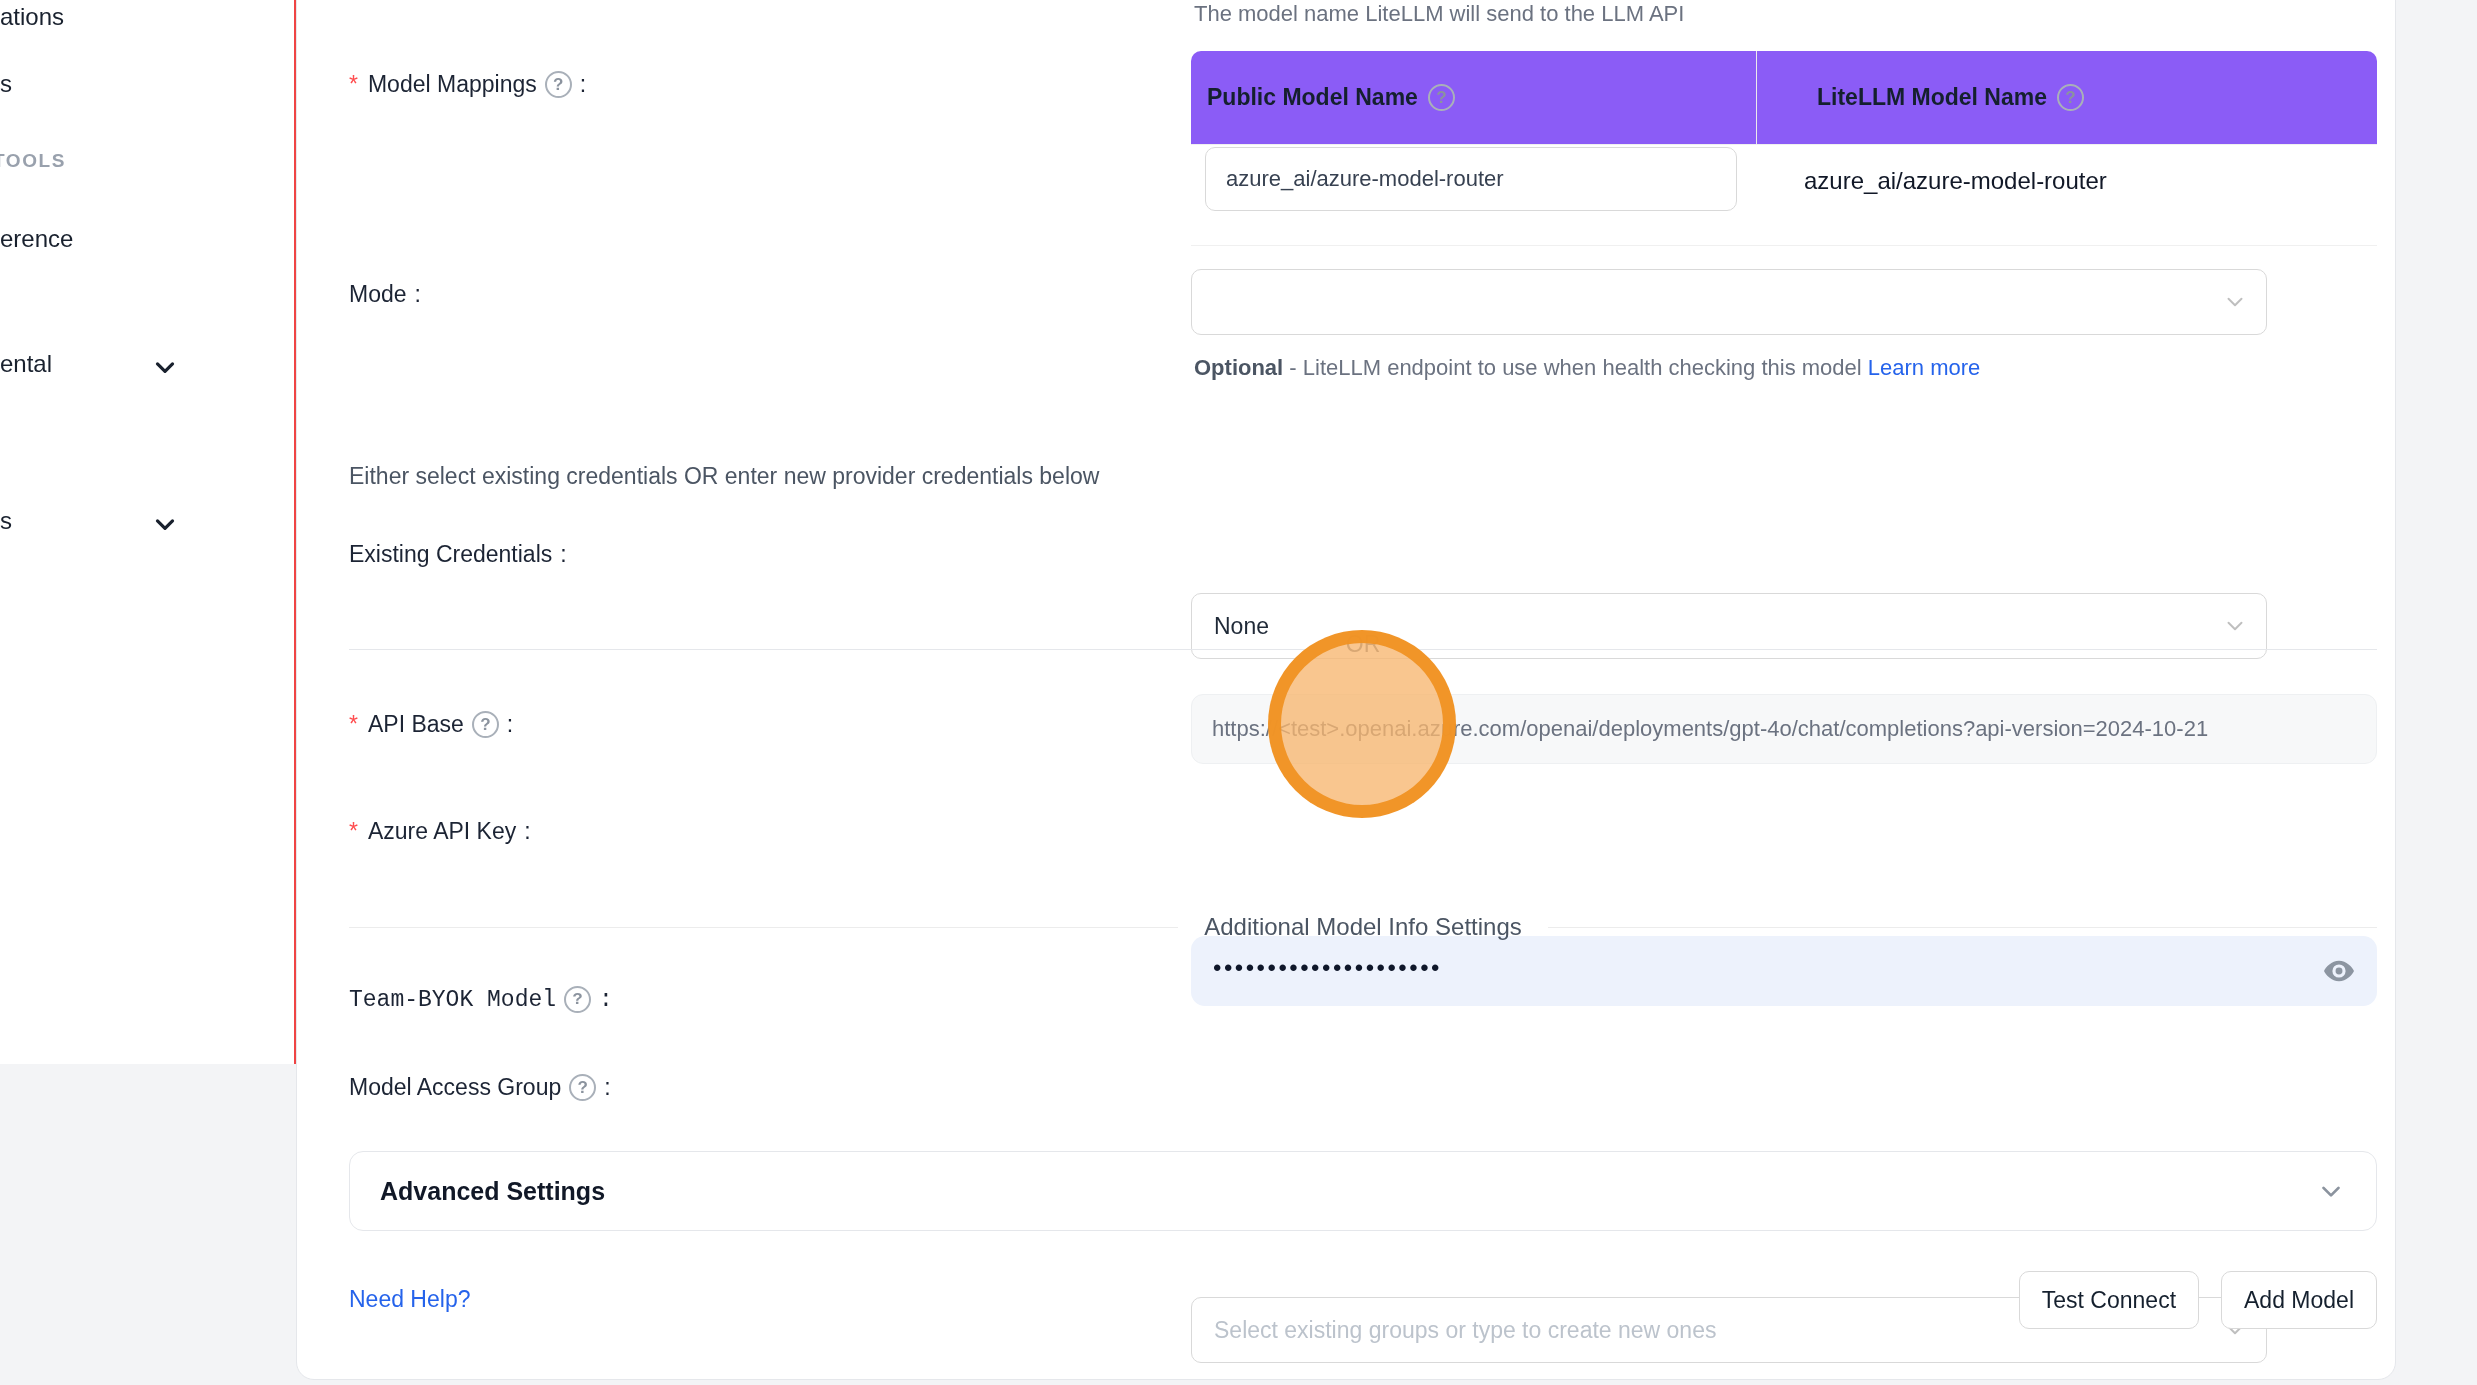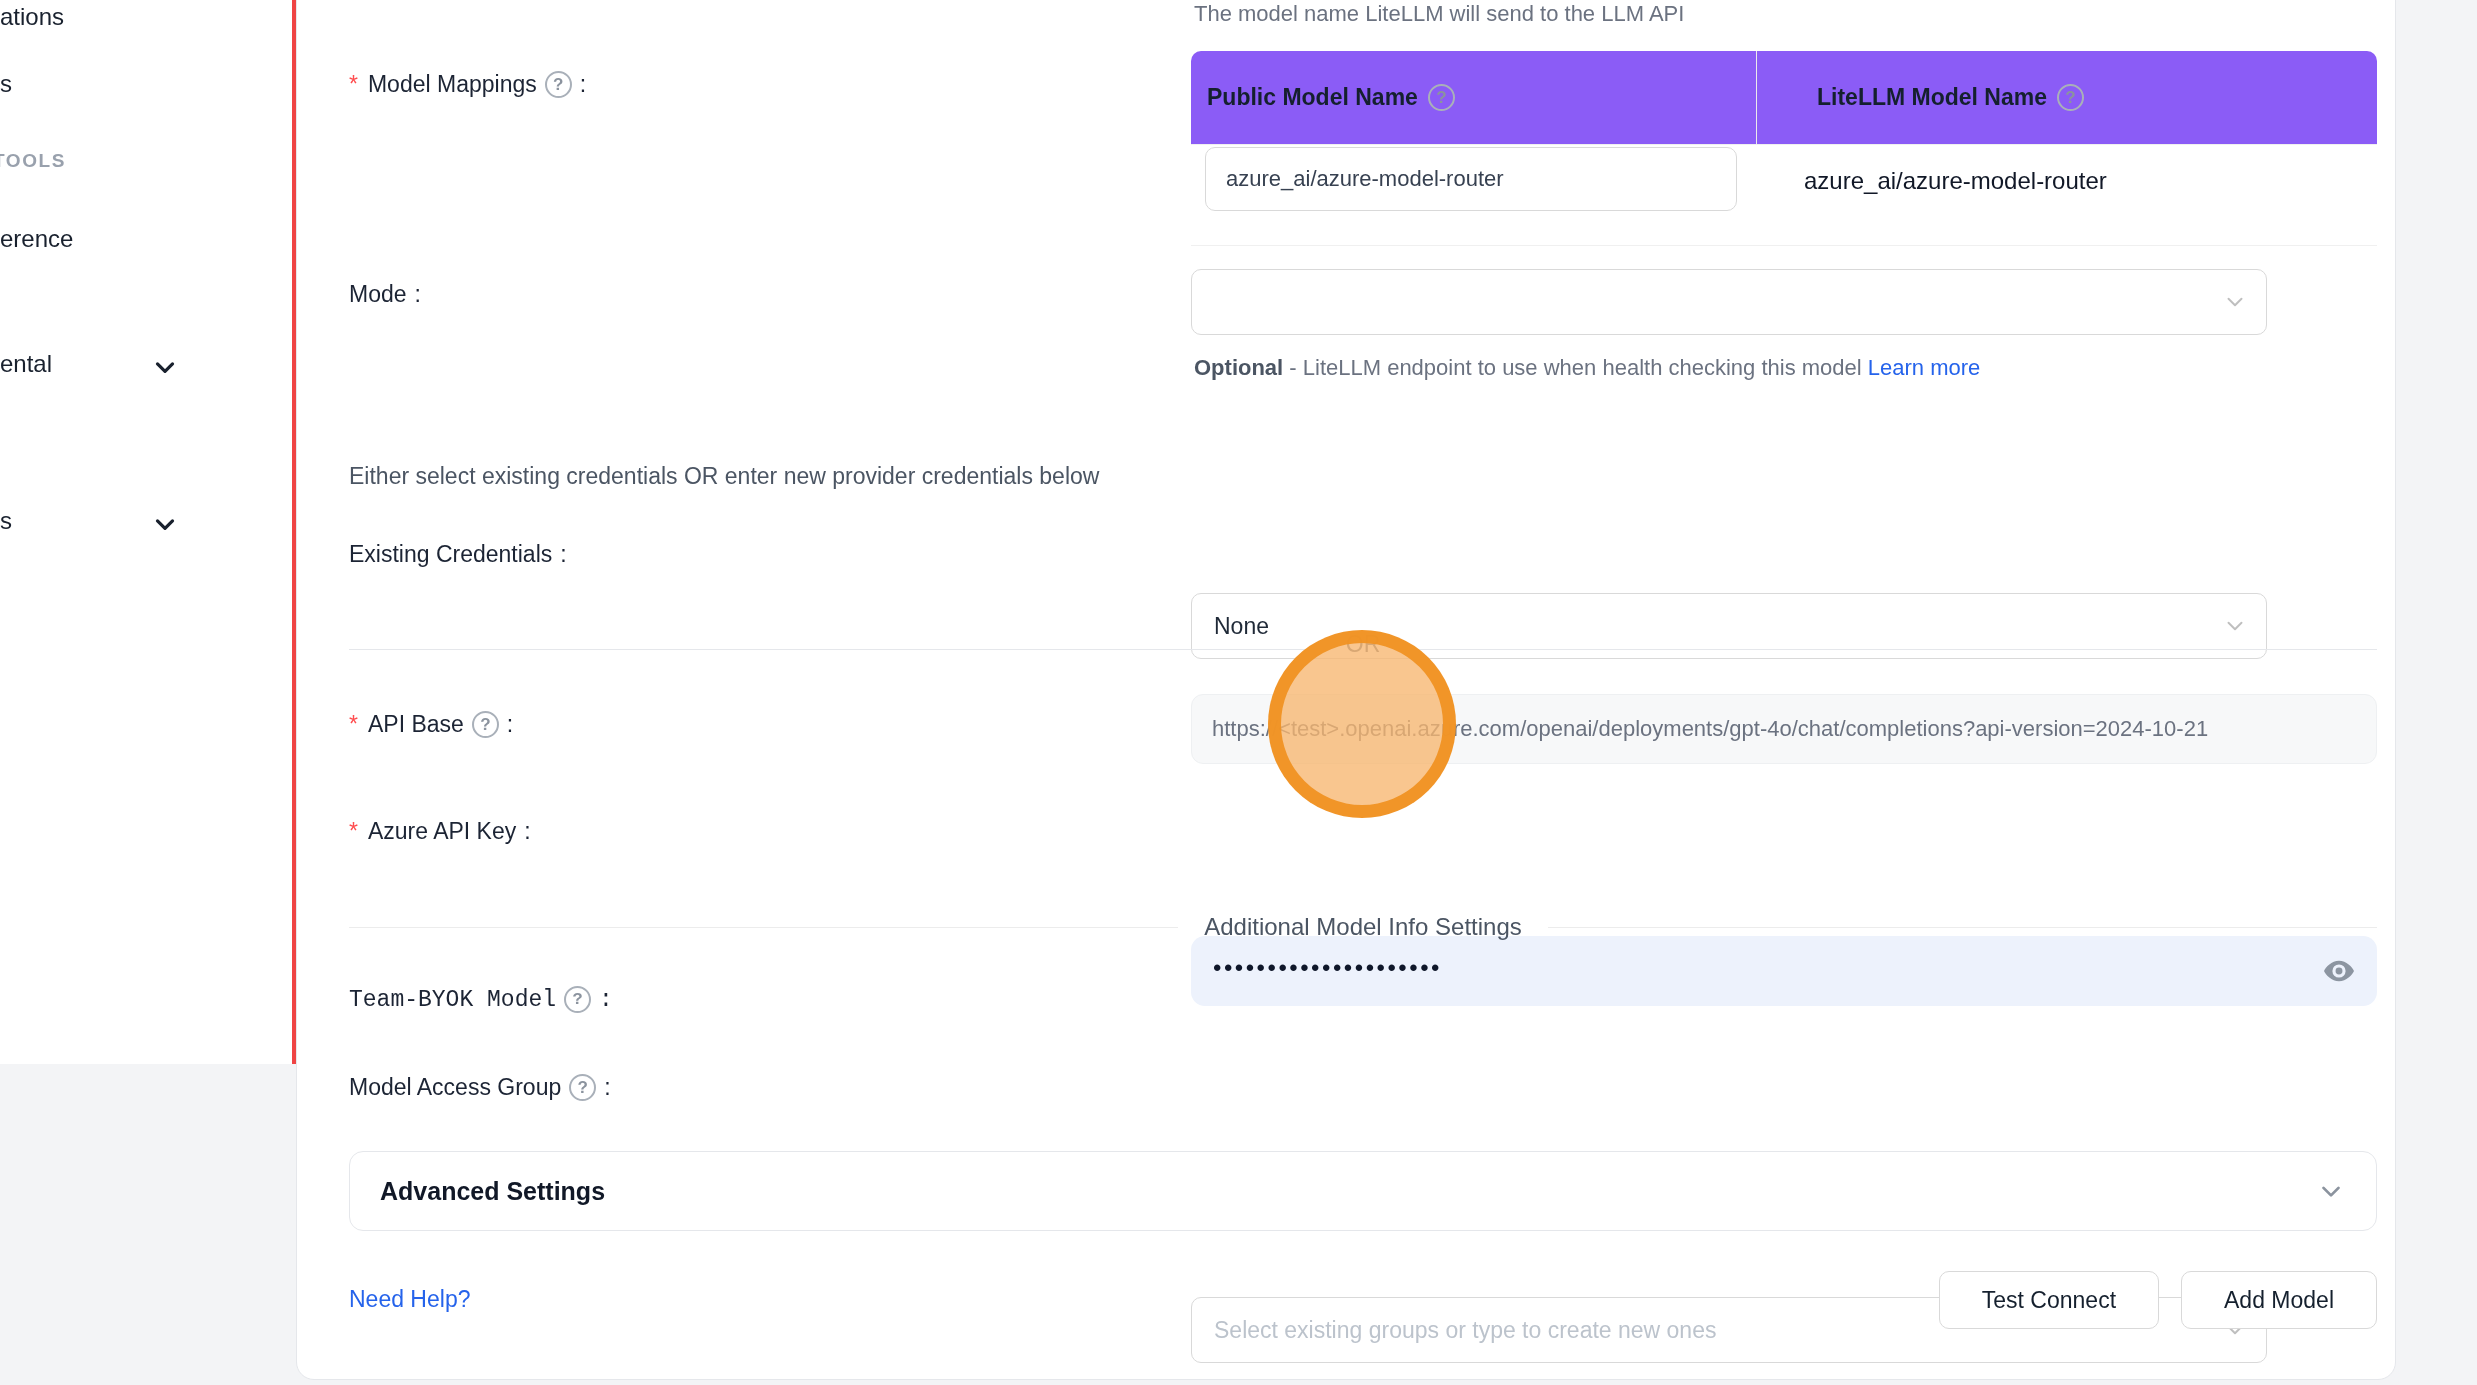--- a/index.html
+++ b/index.html
@@ -7,21 +7,21 @@
   body {
     width:2477px; height:1385px; position:relative; overflow:hidden;
     background:#f3f4f6;
     font-family:"Liberation Sans", sans-serif;
     color:#1f2937;
   }
 
   
   .sidebar {
     position:absolute; left:0; top:0; width:296px; height:1064px;
-    background:#ffffff; border-right:4px solid #ef4444; z-index:1;
+    background:#ffffff; border-right:2px solid #ef4444; z-index:1;
   }
   .sb-item { position:absolute; left:0; font-size:24px; color:#19212e; white-space:nowrap; }
   .sb-section { position:absolute; font-size:19px; font-weight:700; letter-spacing:1.6px; color:#99a1ad; }
   .sb-chev { position:absolute; width:30px; height:30px; }
 
   
   .card {
     position:absolute; left:296px; top:-26px; width:2100px; height:1406px;
     background:#ffffff; border:1px solid #e5e7eb; border-radius:18px; z-index:2;
   }
@@ -103,21 +103,21 @@
   
   .adv-panel {
     left:52px; width:2028px; height:80px; border:1px solid #e5e7eb; border-radius:14px;
     display:flex; align-items:center; padding:0 30px; cursor:pointer; background:#fff;
   }
   .adv-title { font-size:25px; font-weight:700; color:#111827; flex:1; }
 
   
   .btn {
     height:58px; background:#fff; border:1px solid #d9d9d9; border-radius:10px;
-    padding:0 42px; font-size:23px; color:#15202e; font-family:"Liberation Sans", sans-serif;
+    padding:0 22px; font-size:23px; color:#15202e; font-family:"Liberation Sans", sans-serif;
     cursor:pointer; display:inline-flex; align-items:center; justify-content:center;
   }
   .btn-row { left:0; width:2080px; display:flex; justify-content:flex-end; gap:22px; }
   .need-help { font-size:23px; }
 
   
   .click-circle {
     position:absolute; left:1268px; top:630px; width:188px; height:188px; border-radius:50%;
     border:13px solid rgba(240,146,35,0.95); background:rgba(247,182,112,0.78); z-index:10;
     pointer-events:none;

